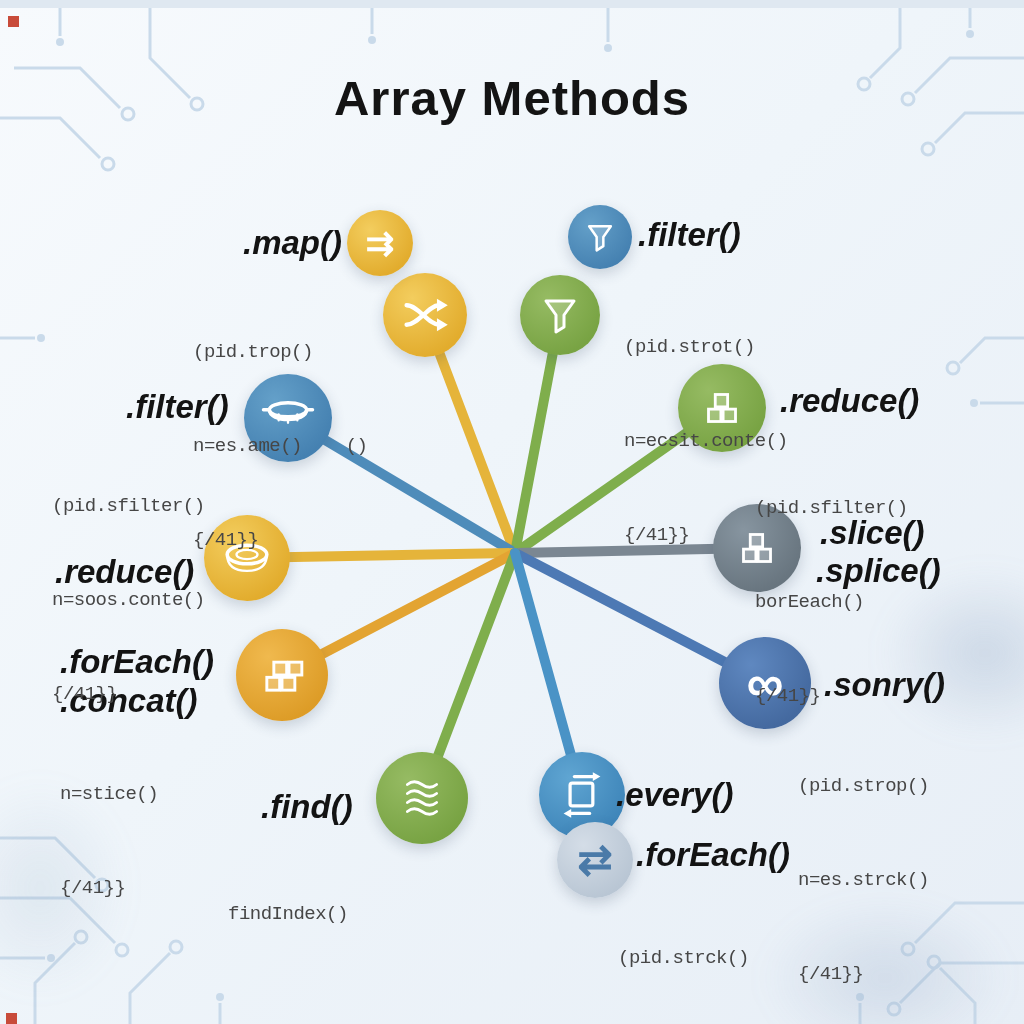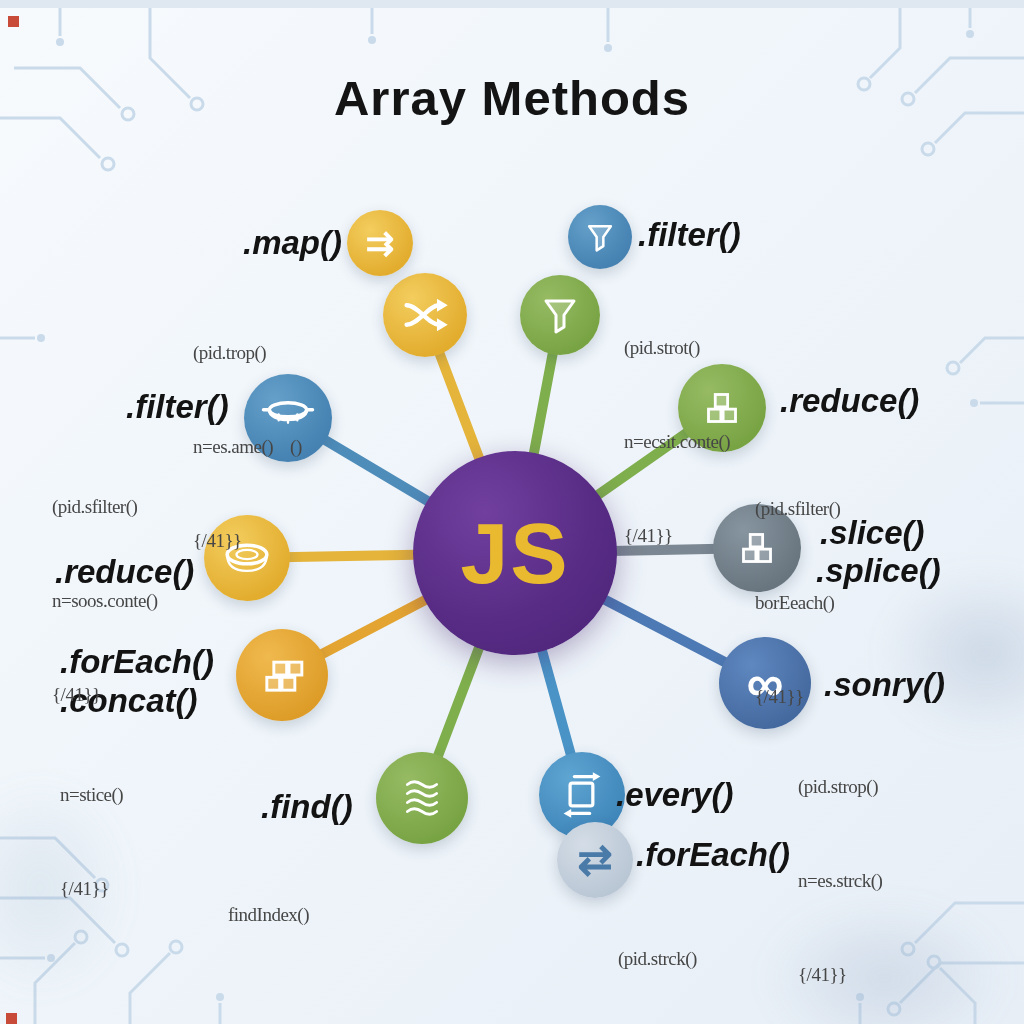--- a/index.html
+++ b/index.html
@@ -37,21 +37,21 @@
   .n-orange{background:radial-gradient(circle at 35% 30%,#f0b94e,#dd9c27 75%);}
   .n-royal{background:radial-gradient(circle at 35% 30%,#5f88c0,#44699f 75%);}
   .n-sky{background:radial-gradient(circle at 35% 30%,#5fa5d2,#3f86ba 75%);}
   .n-light{background:radial-gradient(circle at 35% 30%,#d4dde7,#b9c6d4 75%);}
   .glyph{color:#ffffff;font-weight:bold;line-height:1;}
   .label{
     position:absolute;font-size:33px;font-weight:800;color:#131313;
     white-space:nowrap;z-index:4;font-style:italic;
   }
   .code{
-    position:absolute;font-family:Liberation Serif, serif;
+    position:absolute;font-family:Liberation Mono, monospace;
     font-size:19px;color:#464646;line-height:1.65;white-space:pre;z-index:4;
     letter-spacing:-0.5px;
   }
   .zn{z-index:3;}
 </style>
 </head>
 <body>
 
 <div class="canvas">
 
@@ -126,23 +126,20 @@
       <line x1="515" y1="545" x2="757" y2="540" stroke="#7b8792"></line>
       <line x1="515" y1="545" x2="282" y2="667" stroke="#e3a432"></line>
       <line x1="515" y1="545" x2="765" y2="675" stroke="#4d79b4"></line>
       <line x1="515" y1="545" x2="422" y2="790" stroke="#7fae4c"></line>
       <line x1="515" y1="545" x2="582" y2="787" stroke="#4a93c6"></line>
     </g>
   </svg>
 
   <div class="title">Array Methods</div>
 
-  <div class="node center-node">
-    <span class="js">JS</span>
-  </div>
 
   <div class="node n-yellow zn" style="left:383px;top:265px;width:84px;height:84px">
     <svg width="52" height="52" viewBox="0 0 48 48">
       <g stroke="#ffffff" stroke-width="4" fill="none" stroke-linecap="round">
         <path d="M7 15 C18 15 27 33 37 33"></path>
         <path d="M7 33 C18 33 27 15 37 15"></path>
       </g>
       <g fill="#ffffff">
         <polygon points="35,9 45,15 35,21"></polygon>
         <polygon points="35,27 45,33 35,39"></polygon>

